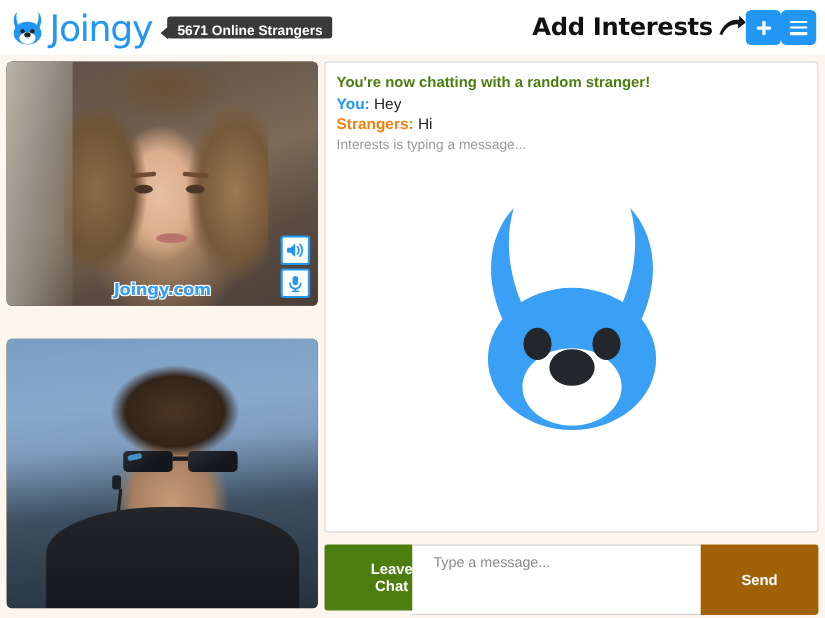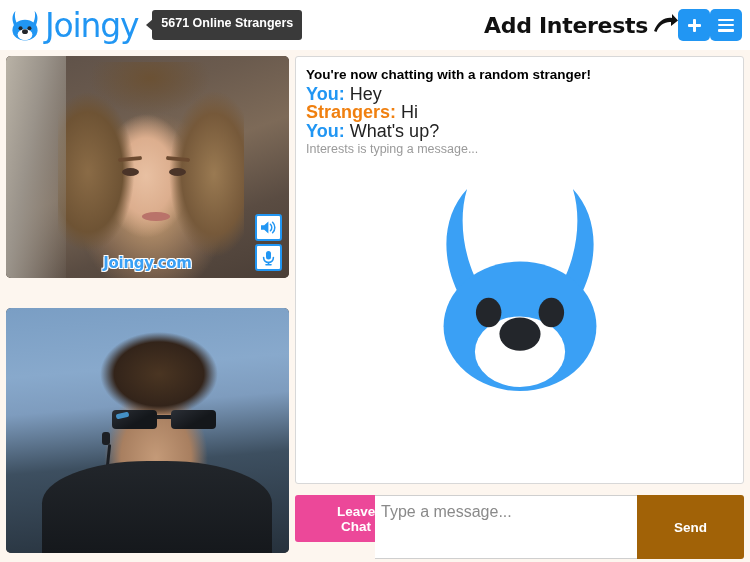--- a/index.html
+++ b/index.html
@@ -21,21 +21,21 @@
   #logo-bunny { width: 38px; height: 34px; flex: none; }
   #brand-name {
     font-family: "DejaVu Sans", sans-serif;
     font-size: 33px; font-weight: normal; color: #2196f3;
     letter-spacing: -1.2px; margin-left: 1px; line-height: 1;
   }
   #online-badge {
     position: relative; margin-left: 14px;
     background: #3a3a3a; color: #ffffff;
     font-size: 12.5px; font-weight: bold;
-    padding: 6px 9px 10px 9px; border-radius: 3px;
+    padding: 6px 9px 0 9px; border-radius: 3px;
     white-space: nowrap;
   }
   #online-badge::before {
     content: ""; position: absolute; left: -6px; top: 9px;
     border-top: 6px solid transparent; border-bottom: 6px solid transparent;
     border-right: 7px solid #3a3a3a;
   }
   #header-right {
     margin-left: auto; display: flex; align-items: center; gap: 0; margin-right: 8px;
   }
@@ -147,47 +147,47 @@
   #earbud { position: absolute; left: 96px; top: 124px; width: 8px; height: 13px; background: #1c1f24; border-radius: 3px; }
   #earcord { position: absolute; left: 99px; top: 136px; width: 3px; height: 62px; background: #1c1f24; border-radius: 2px; transform: rotate(6deg); }
 
   
   #chat-panel {
     position: absolute; left: 295px; top: 56px; width: 449px; height: 428px;
     background: #ffffff; border: 1px solid #d8d8d8; border-radius: 3px;
     overflow: hidden;
   }
   #chat-log { padding: 9px 10px 0 10px; }
-  .chat-line { font-size: 18px; line-height: 18.5px; color: #222; }
-  #system-line { font-weight: bold; color: #000000; font-size: 13.5px; }
+  .chat-line { font-size: 14px; line-height: 18.5px; color: #222; }
+  #system-line { font-weight: bold; color: #4d7c0f; font-size: 13.5px; }
   .who-you { color: #2196f3; font-weight: bold; }
   .who-stranger { color: #f08010; font-weight: bold; }
   #typing-line { color: #9a9a9a; font-size: 12.5px; margin-top: 2px; }
 
   #mascot-wrap {
     position: absolute; left: 0; right: 0; top: 128px;
     display: flex; justify-content: center;
   }
   #mascot { width: 196px; height: 212px; }
 
   
   #input-bar {
     position: absolute; left: 295px; top: 495px; width: 449px; height: 64px;
     display: flex;
   }
   #leave-chat {
-    width: 80px; height: 47px; background: #ec4899; color: #fff;
+    width: 80px; height: 60px; background: #4d7c0f; color: #fff;
     border: none; border-radius: 3px 0 0 3px; cursor: pointer;
     font-size: 13.5px; font-weight: bold;
     font-family: "Liberation Sans", sans-serif;
     padding-left: 42px;
   }
   #message-input {
     flex: 1; height: 64px; border: 1px solid #cfcfcf; border-left: none; border-right: none;
-    padding: 7px 6px; font-size: 16px; color: #333; resize: none; outline: none;
+    padding: 7px 19px; font-size: 13px; color: #333; resize: none; outline: none;
     font-family: "Liberation Sans", sans-serif;
   }
   #message-input::placeholder { color: #8a8a8a; }
   #send-btn {
     width: 107px; height: 64px; background: #a16207; color: #fff;
     border: none; border-radius: 0 3px 3px 0; cursor: pointer;
     font-size: 13.5px; font-weight: bold;
     font-family: "Liberation Sans", sans-serif;
   }
 </style>
@@ -282,24 +282,20 @@
       <div id="system-line" class="chat-line">You're now chatting with a random stranger!</div>
 
       <div class="chat-line">
         <span class="who-you">You:</span>
         <span>Hey</span>
       </div>
       <div class="chat-line">
         <span class="who-stranger">Strangers:</span>
         <span>Hi</span>
       </div>
-      <div class="chat-line">
-        <span class="who-you">You:</span>
-        <span>What's up?</span>
-      </div>
 
       <div id="typing-line">Interests is typing a message...</div>
     </div>
 
     <div id="mascot-wrap">
       <svg id="mascot" viewBox="0 0 100 108">
         <path d="M23 2 C17 22 24 44 31 54 L20 58 C9 38 10 16 23 2 Z" fill="#3aa0f5"></path>
         <path d="M77 2 C83 22 76 44 69 54 L80 58 C91 38 90 16 77 2 Z" fill="#3aa0f5"></path>
         <ellipse cx="50" cy="72" rx="39" ry="33" fill="#3aa0f5"></ellipse>
         <ellipse cx="50" cy="85" rx="23" ry="18" fill="#ffffff"></ellipse>

